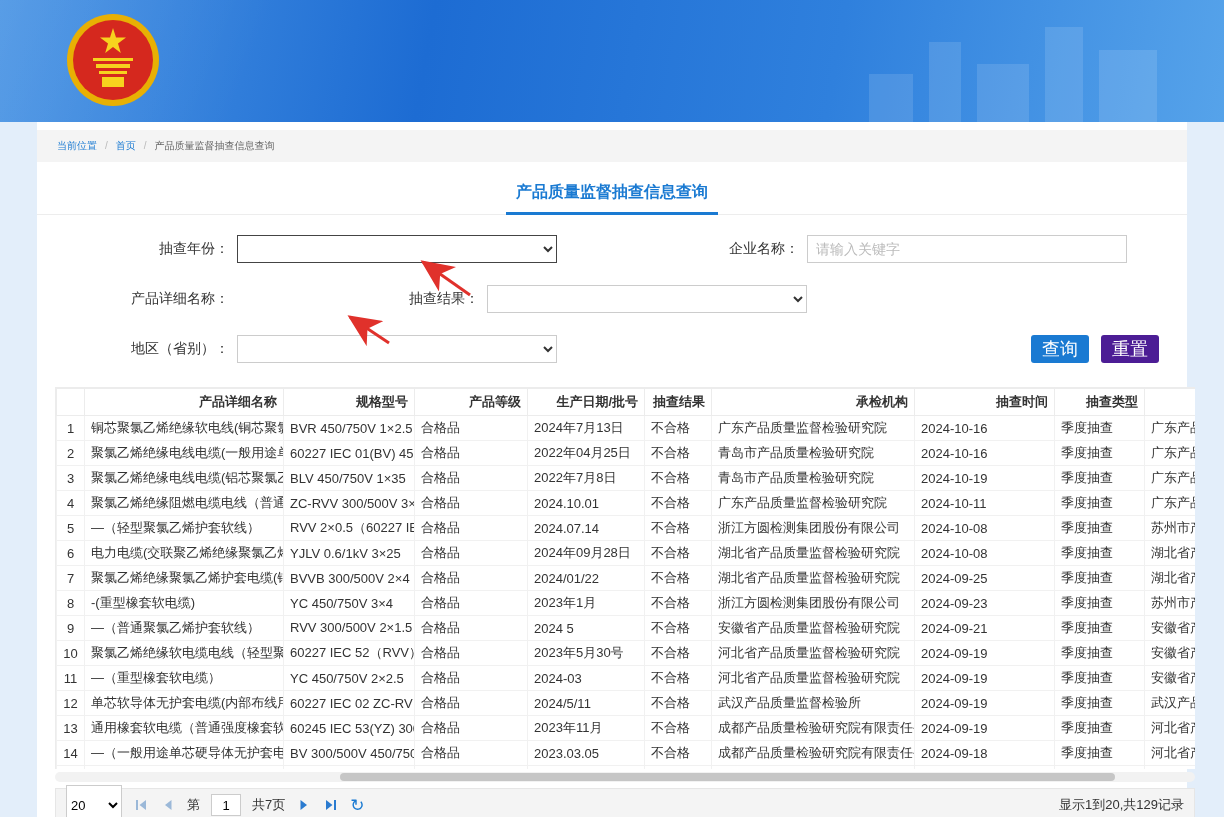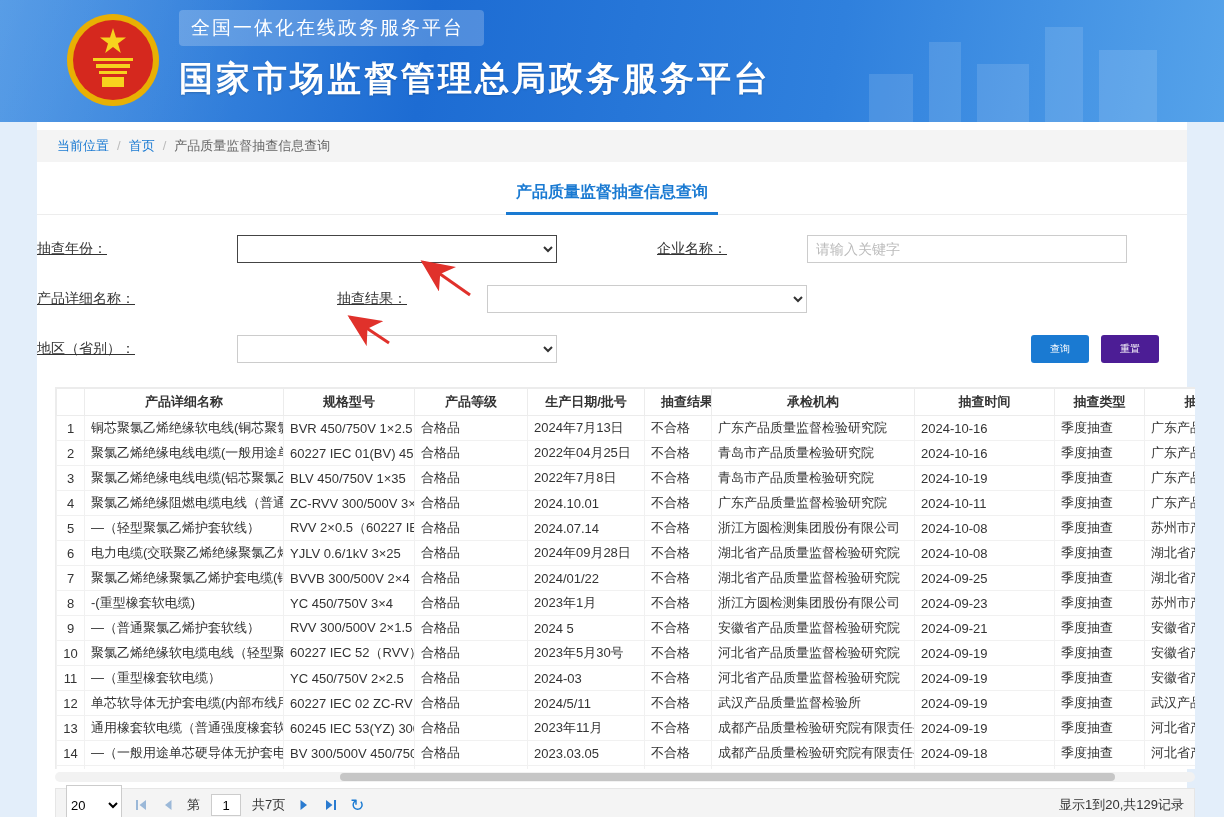--- a/index.html
+++ b/index.html
@@ -29,54 +29,54 @@
   }
   .main-title {
     margin-top:10px; color:#fff; font-size:34px; font-weight:bold; letter-spacing:3px;
     text-shadow:0 1px 2px rgba(0,0,0,0.18);
   }
   .bldg { position:absolute; bottom:0; background:rgba(255,255,255,0.12); }
   
   .page-body { width:1150px; margin:0 auto; background:#fff; height:695px; position:relative; padding-top:8px; }
   .breadcrumb-bar {
     background:#f4f4f4; height:32px; line-height:32px; padding:0 20px;
-    font-size:13px; color:#999; display:flex; align-items:center; gap:8px;
+    font-size:10px; color:#999; display:flex; align-items:center; gap:8px;
   }
   .bc-link { color:#1a7ad2; text-decoration:none; cursor:pointer; }
   .bc-sep { color:#bbb; }
   .bc-current { color:#666; }
   
   .tab-row { margin-top:14px; text-align:center; border-bottom:1px solid #ededed; }
   .tab-title {
     display:inline-block; color:#1a7ad2; font-size:16px; font-weight:bold;
     padding:6px 10px 9px; border-bottom:3px solid #1a7ad2; margin-bottom:-1px; cursor:pointer;
   }
   
   .form { margin-top:20px; position:relative; }
   .form-row { display:flex; align-items:center; margin-bottom:22px; }
-  .lbl { font-size:14px; color:#333; padding-right:8px;text-decoration:underline; }
+  .lbl { font-size:14px; color:#333; text-align:right; padding-right:8px; }
   .lbl1 { width:200px; }
   .lbl2 { width:150px; margin-left:100px; }
   .ctrl { width:320px; height:28px; border:1px solid #ccc; font-size:14px; padding:8px 8px; background:#fff; color:#333; }
   select.ctrl { padding:12px 4px; }
   .ctrl.dark { border-color:#444; }
   .ctrl::placeholder { color:#bbb; }
   .btn-group { margin-left:auto; margin-right:28px; display:flex; gap:12px; }
-  .btn { width:58px; height:28px; border:none; color:#fff; font-size:10px; border-radius:3px; cursor:pointer; }
+  .btn { width:58px; height:28px; border:none; color:#fff; font-size:18px; border-radius:3px; cursor:pointer; }
   .btn-search { background:#1a7ad2; }
   .btn-reset { background:#4c1d95; }
   .arrows { position:absolute; left:0; top:0; pointer-events:none; }
   
   .table-wrap {
     margin:24px 18px 0; width:1140px; height:382px; overflow:hidden;
     border-top:1px solid #ececec; border-left:1px solid #ececec;
   }
   table { table-layout:fixed; width:1220px; border-collapse:collapse; font-size:13px; color:#333; }
   th {
-    font-weight:bold; text-align:center; padding:4px 16px; border:1px solid #ececec;
+    font-weight:bold; text-align:right; padding:4px 6px; border:1px solid #ececec;
     height:26px; background:#fff; white-space:nowrap; overflow:hidden;
   }
   td {
     padding:3px 6px; border:1px solid #f1f1f1; height:25px;
     white-space:nowrap; overflow:hidden; background:#fff;
   }
   td.col-idx, th.col-idx { text-align:center; padding:3px 2px; }
   .col-idx{width:28px}.col-name{width:199px}.col-spec{width:131px}.col-grade{width:113px}
   .col-date{width:117px}.col-result{width:67px}.col-agency{width:203px}.col-time{width:140px}
   .col-type{width:90px}.col-sampler{width:132px}
@@ -102,24 +102,20 @@
   <div class="header-inner">
     <svg class="emblem" width="96" height="96" viewBox="0 0 96 96">
       <circle cx="48" cy="48" r="46" fill="#e8b004"></circle>
       <circle cx="48" cy="48" r="40" fill="#d5281e"></circle>
       <polygon points="48,16 51,25.5 61,25.5 53,31.5 55.8,41 48,35 40.2,41 43,31.5 35,25.5 45,25.5" fill="#f7d31e"></polygon>
       <rect x="28" y="46" width="40" height="3" fill="#f7d31e"></rect>
       <rect x="31" y="52" width="34" height="4" fill="#f7d31e"></rect>
       <rect x="34" y="59" width="28" height="3" fill="#f7d31e"></rect>
       <rect x="37" y="65" width="22" height="10" fill="#f7d31e"></rect>
     </svg>
-    <div class="header-text">
-      <div class="badge">全国一体化在线政务服务平台</div>
-      <div class="main-title">国家市场监督管理总局政务服务平台</div>
-    </div>
     <div class="bldg" style="right:30px;width:58px;height:72px"></div>
     <div class="bldg" style="right:104px;width:38px;height:95px"></div>
     <div class="bldg" style="right:158px;width:52px;height:58px"></div>
     <div class="bldg" style="right:226px;width:32px;height:80px"></div>
     <div class="bldg" style="right:274px;width:44px;height:48px"></div>
   </div>
 </div>
 
 <div class="page-body">
 

